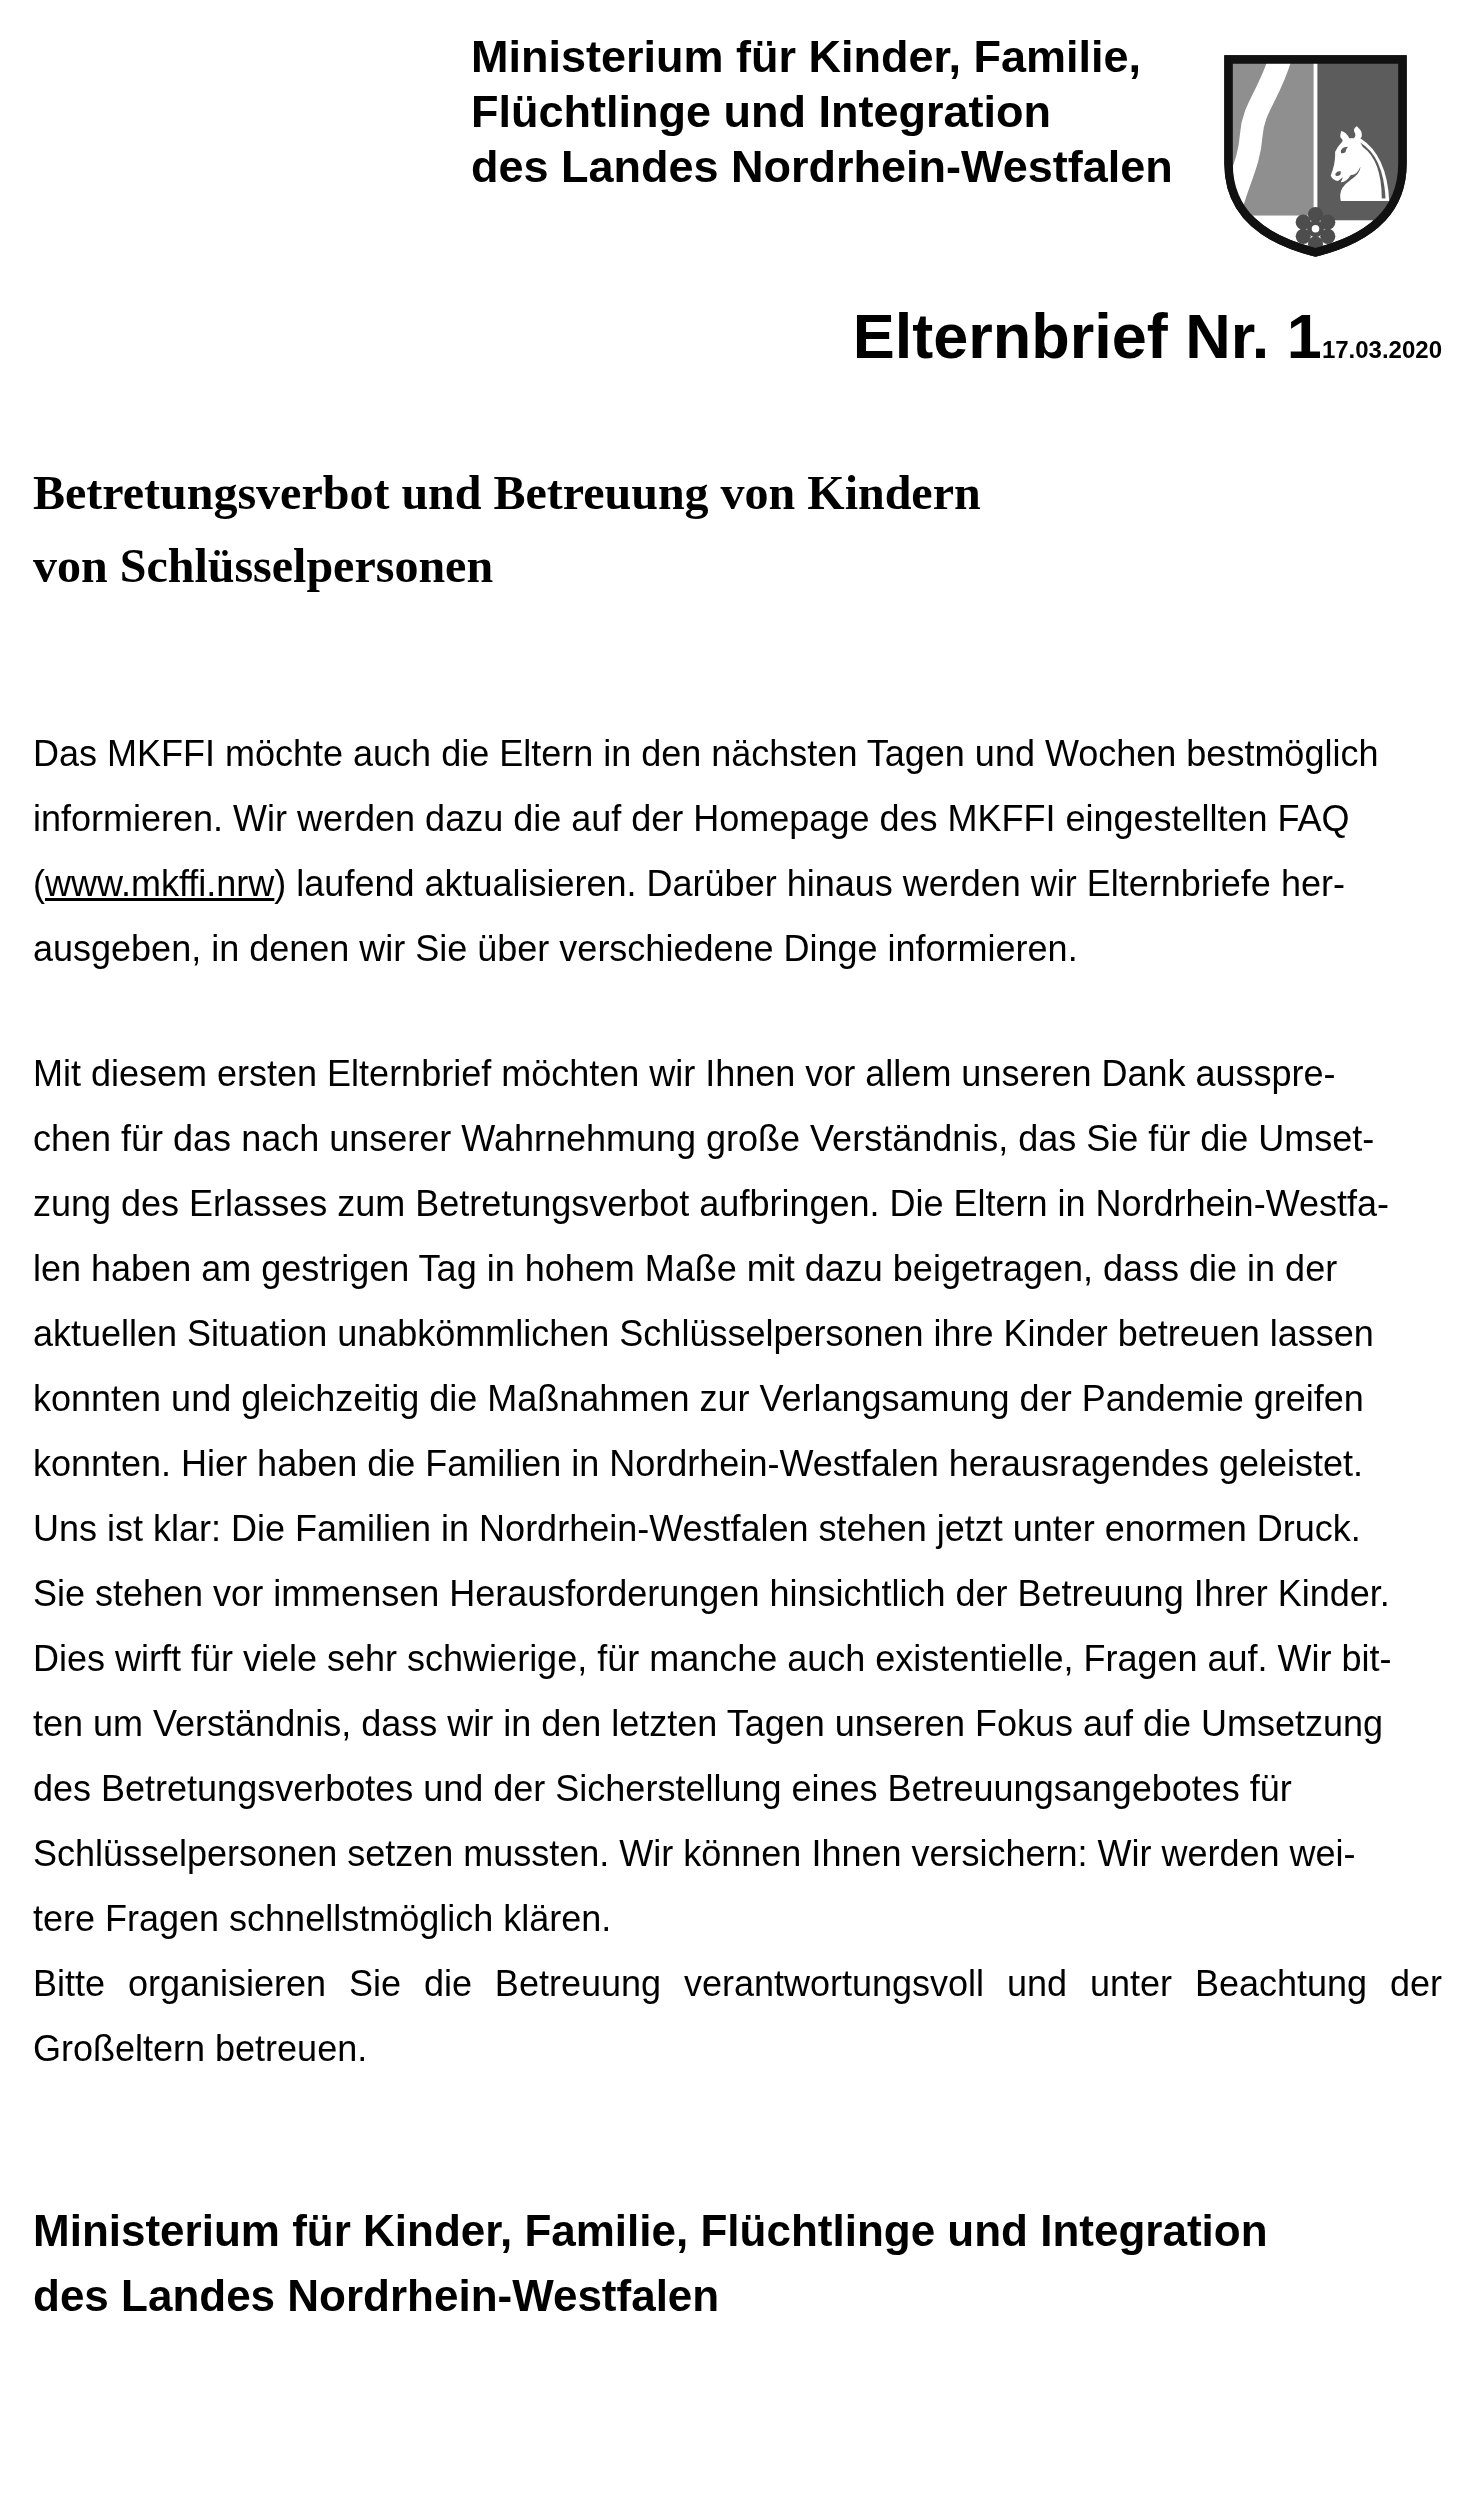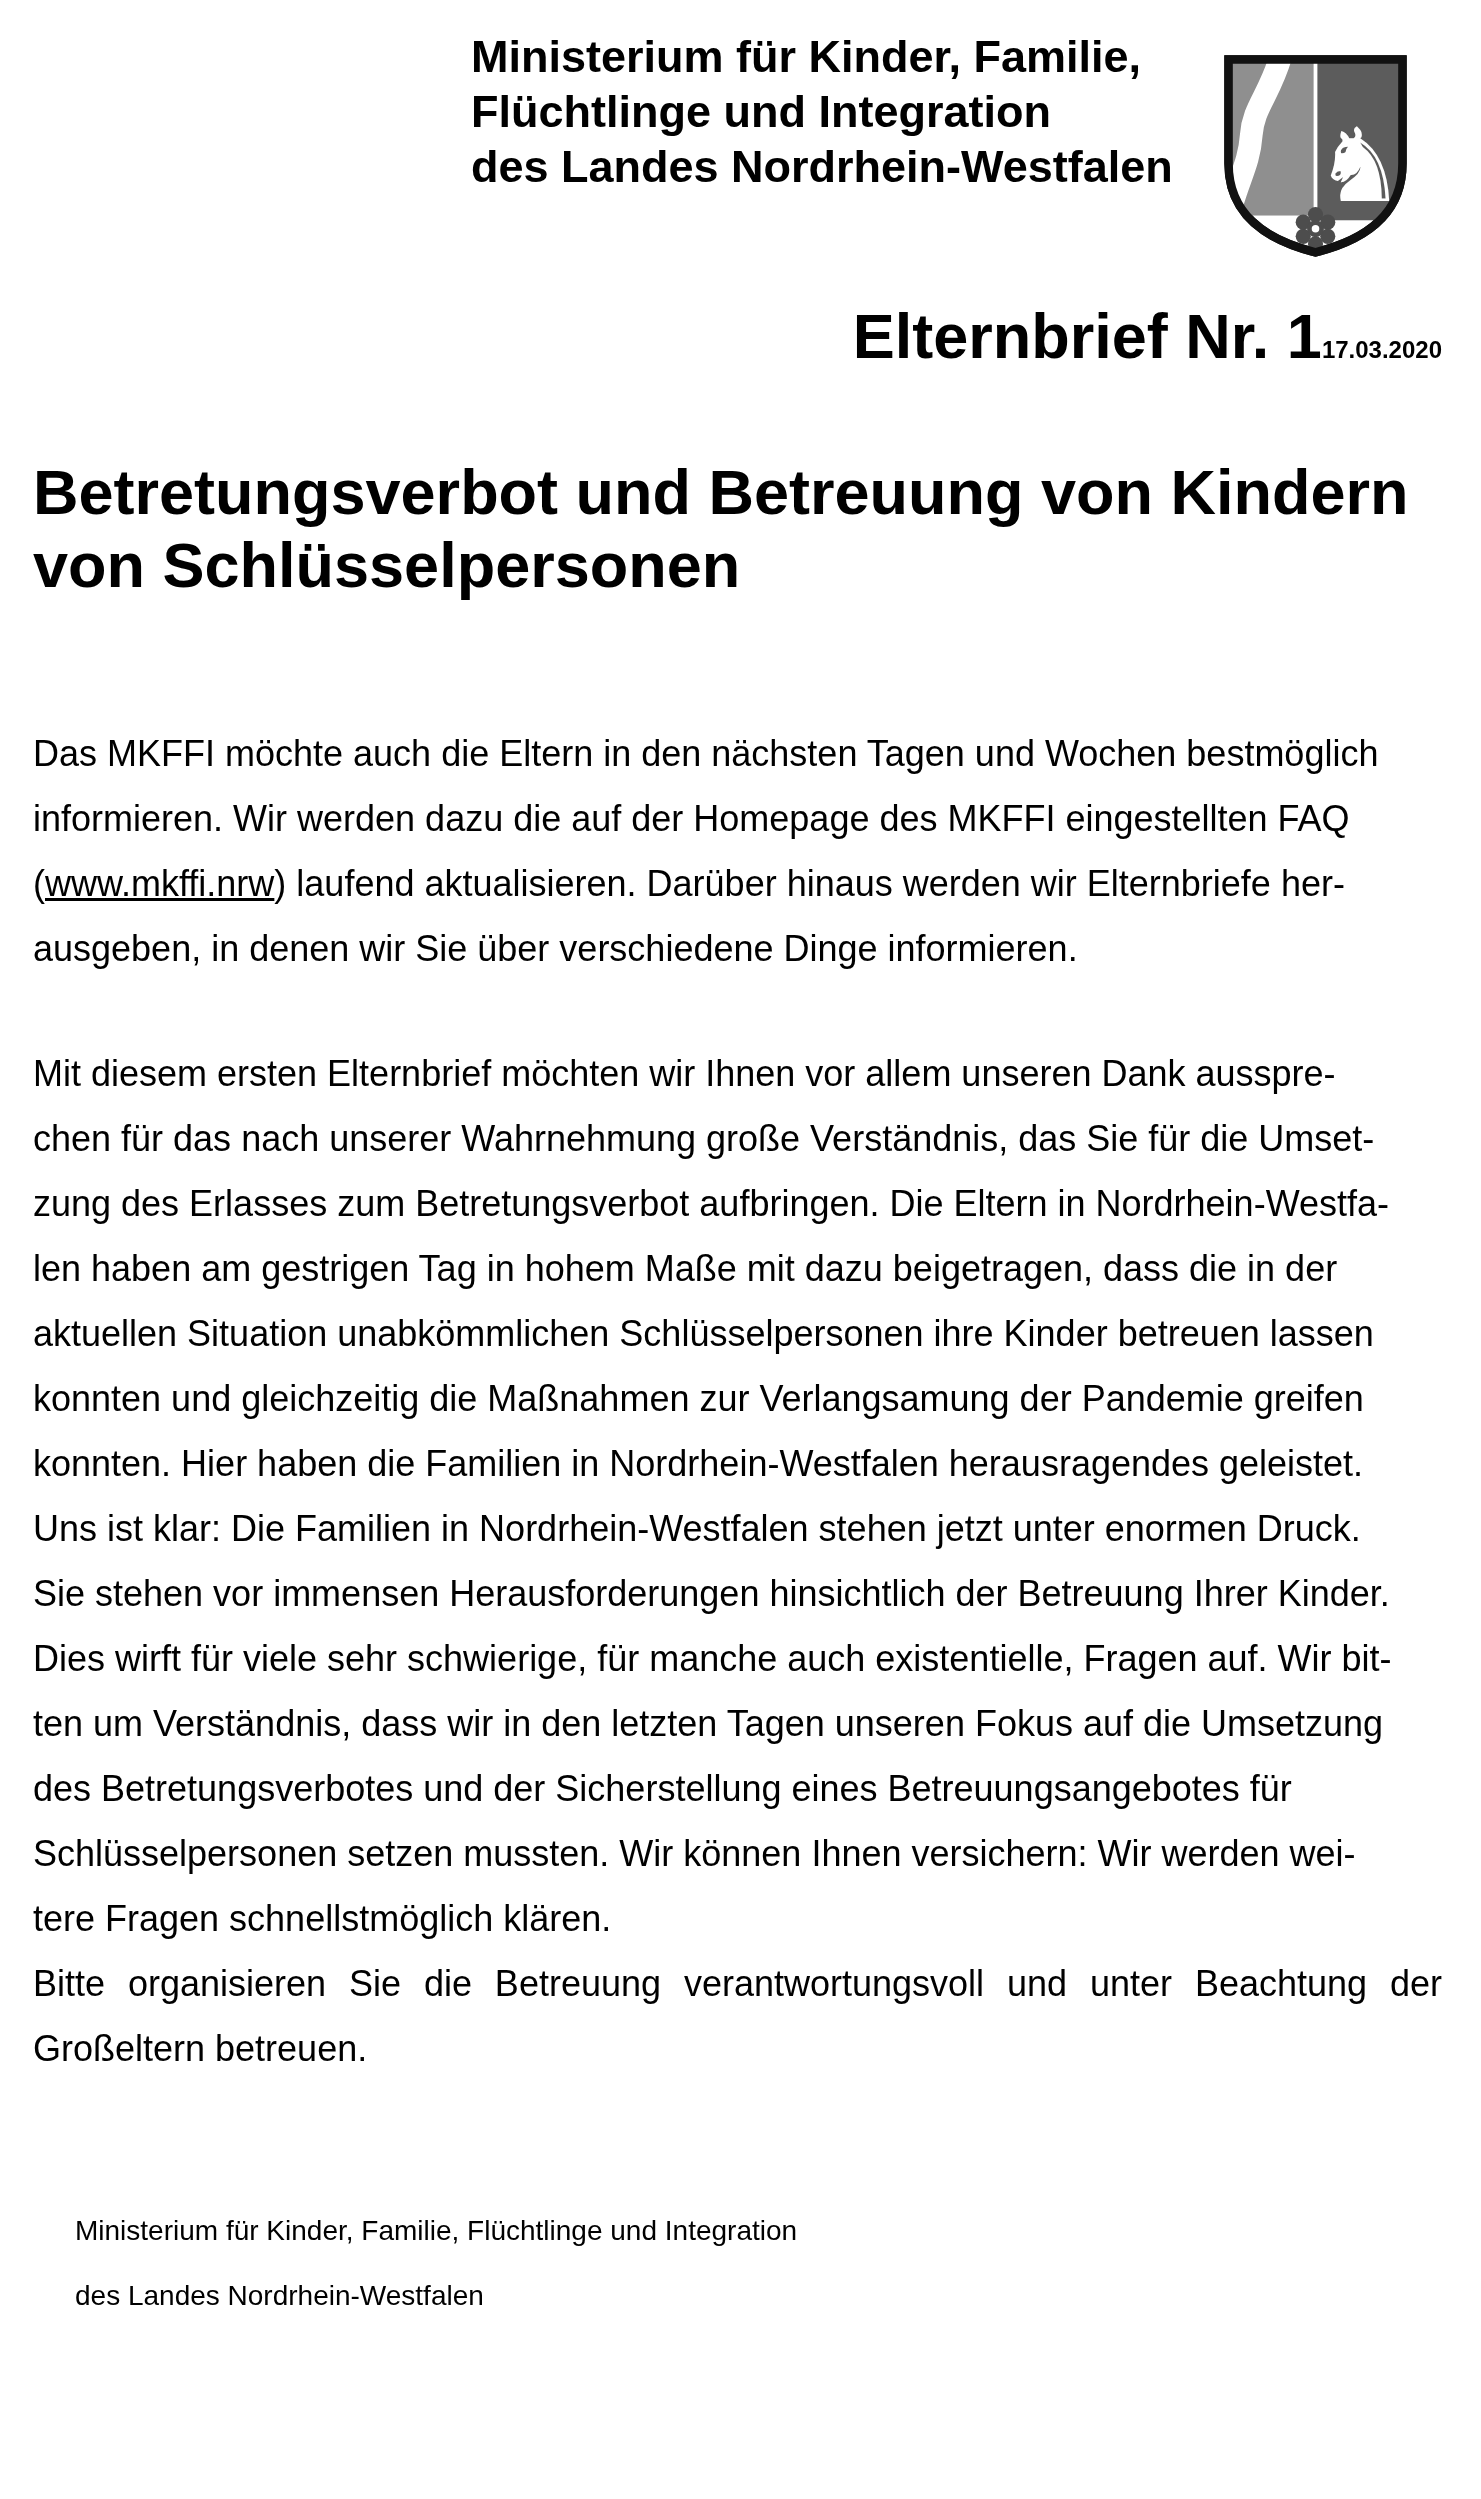--- a/index.html
+++ b/index.html
@@ -27,37 +27,37 @@
   
   .title-row {
     display: flex; justify-content: flex-end; align-items: baseline;
     margin-top: 40px;
   }
   .doc-title { font-weight: bold; font-size: 63px; line-height: 73px; white-space: nowrap; }
   .doc-date  { font-weight: bold; font-size: 24px; line-height: 34px; white-space: nowrap; }
   
   .heading {
     margin-top: 83px;
-    font-weight: bold; font-size: 63px; line-height: 73px;
+    font-weight: bold; font-size: 48px; line-height: 73px; font-family: Liberation Serif, serif;
   }
   .heading .line { white-space: nowrap; }
   
   .body-text { margin-top: 119px; font-size: 36px; line-height: 65px; }
   .paragraph.gap-before { margin-top: 60px; }
   .line { white-space: nowrap; }
   .line.justify {
     white-space: normal;
     text-align: justify;
     text-align-last: justify;
   }
   .link { text-decoration: underline; cursor: pointer; }
   
   .footer {
     margin-top: 117px;
-    font-weight: normal; font-size: 28px; line-height: 65px; margin-left: 42px;
+    font-weight: bold; font-size: 44px; line-height: 65px;
   }
 </style>
 </head>
 <body>
 
 <div class="page">
 
   <div class="header">
     <div class="ministry">
       <div class="line">Ministerium für Kinder, Familie,</div>

